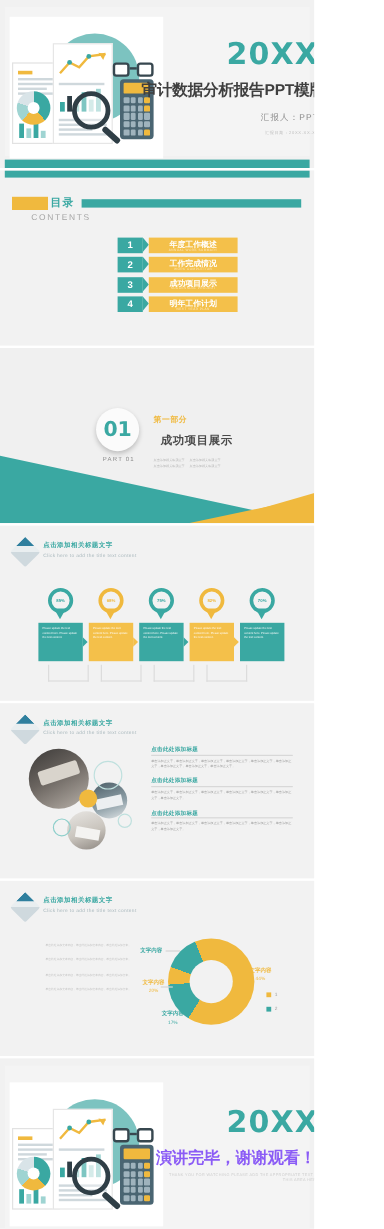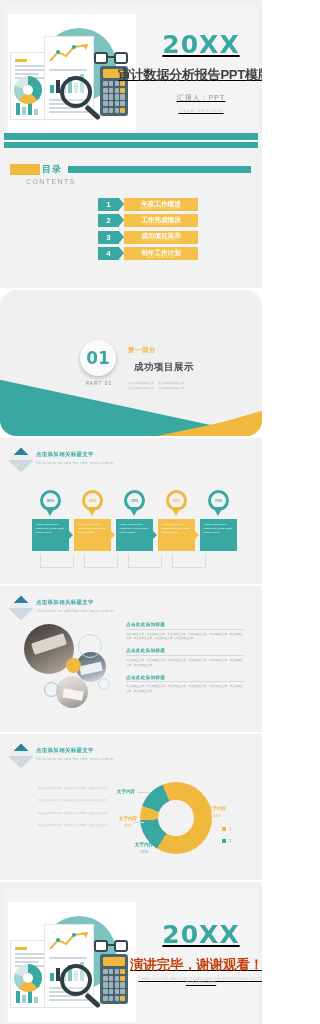--- a/index.html
+++ b/index.html
@@ -13,34 +13,34 @@
   .slide { position: relative; width: 262px; height: 146px; overflow: hidden; background: #f2f2f2; }
   .slide.s1 { height: 140px; }
   .slide.s7 { height: 154px; }
   .gap { height: 2px; background: #ffffff; width: 262px; }
 
   
   .cover { background: #f1f1f1; }
   .cover-inner { position: absolute; left: 4px; top: 6px; right: 4px; bottom: 10px; background: #f4f4f4; }
   .cover-art { position: absolute; left: 4px; top: 8px; width: 128px; height: 118px; background: #ffffff; }
   .cover-bottombar { position: absolute; left: 4px; right: 4px; bottom: 0px; height: 7px; background: #3aa8a2; }
-  .cover-right { position: absolute; left: 132px; top: 26px; width: 130px; text-align: center; text-decoration: underline; }
+  .cover-right { position: absolute; left: 132px; top: 26px; width: 130px; text-align: right; }
   .year {
     font-family: "DejaVu Sans", sans-serif;
     font-size: 25px; font-weight: bold; letter-spacing: 1px;
     color: #3aa8a2; line-height: 1;
   }
   .cover-title {
     font-size: 13px; font-weight: bold; color: #3f3f3f;
     margin-top: 9px; white-space: nowrap; letter-spacing: -0.2px;
     transform: translateX(-18px);
   }
   .cover-sub { font-size: 7px; color: #8a8a8a; margin-top: 9px; letter-spacing: 1px; }
   .cover-sub2 { font-size: 3.4px; color: #c0c0c0; margin-top: 6px; letter-spacing: 0.6px; }
-  .cover-title.end { font-size: 13.5px; color: #c2410c; transform: translateX(-6px); }
+  .cover-title.end { font-size: 13.5px; color: #8b5cf6; transform: translateX(-6px); }
   .cover-sub3 { font-size: 3.2px; color: #cfcfcf; margin-top: 3px; letter-spacing: .3px; }
 
   
   .art-circle { position: absolute; left: 34px; top: 14px; width: 74px; height: 74px; border-radius: 50%; background: #7cc3c0; }
   .art-doc-l { position: absolute; left: 2px; top: 38px; width: 40px; height: 68px; background: #ffffff; border: 1px solid #e2e2e2; }
   .art-doc-c { position: absolute; left: 36px; top: 22px; width: 50px; height: 84px; background: #ffffff; border: 1px solid #e6e6e6; }
   .art-line { position: absolute; background: #cfd8dc; height: 1.6px; }
   .art-bar { position: absolute; bottom: 0; }
   .art-pie { position: absolute; left: 6px; top: 62px; width: 28px; height: 28px; border-radius: 50%;
     background: conic-gradient(#3aa8a2 0 38%, #f0b93e 38% 62%, #9fd4d2 62% 80%, #d9e4e8 80% 100%); }
@@ -71,21 +71,21 @@
   .toc-row { position: relative; height: 13px; margin-bottom: 3.4px; }
   .toc-num { position: absolute; left: 0; top: 0; width: 21px; height: 13px; background: #3aa8a2; color: #ffffff;
     font-size: 8px; font-weight: bold; display: flex; align-items: center; justify-content: center; }
   .toc-num::after { content: ""; position: absolute; left: 21px; top: 0; border-top: 6.5px solid transparent;
     border-bottom: 6.5px solid transparent; border-left: 5px solid #3aa8a2; }
   .toc-bar { position: absolute; left: 26px; top: 0; right: 0; height: 13px; background: #f4c04a; }
   .toc-bar .t1 { position: absolute; left: 0; right: 0; top: 1.5px; text-align: center; font-size: 6.6px; font-weight: bold; color: #ffffff; }
   .toc-bar .t2 { position: absolute; left: 0; right: 0; top: 8.5px; text-align: center; font-size: 2.6px; color: #fde6b8; letter-spacing: .4px; }
 
   
-  .part { background: #f0f0f0; border-radius: 16px; }
+  .part { background: #f0f0f0; }
   .part .tri-teal { position: absolute; left: 0; bottom: 0; width: 262px; height: 78px;
     background: #3aa8a2; clip-path: polygon(0 28%, 100% 100%, 0 100%); }
   .part .tri-yellow { position: absolute; right: 0; bottom: 0; width: 150px; height: 36px;
     background: #f0b93e; clip-path: polygon(42% 100%, 100% 30%, 100% 100%); }
   .part .tri-yellow2 { position: absolute; right: 0; bottom: 0; width: 105px; height: 22px;
     background: #f0b93e; clip-path: polygon(0 100%, 100% 0, 100% 100%); }
   .part-circle { position: absolute; left: 80px; top: 50px; width: 36px; height: 36px; border-radius: 50%;
     background: #fbfbfb; box-shadow: 0 2px 4px rgba(0,0,0,.22); display: flex; align-items: center; justify-content: center; }
   .part-circle span { font-family: "DejaVu Sans", sans-serif; font-size: 17px; font-weight: bold; color: #3aa8a2; }
   .part-label { position: absolute; left: 82px; top: 90px; width: 34px; text-align: center; font-size: 5px; color: #8a8a8a; letter-spacing: 1px; }

